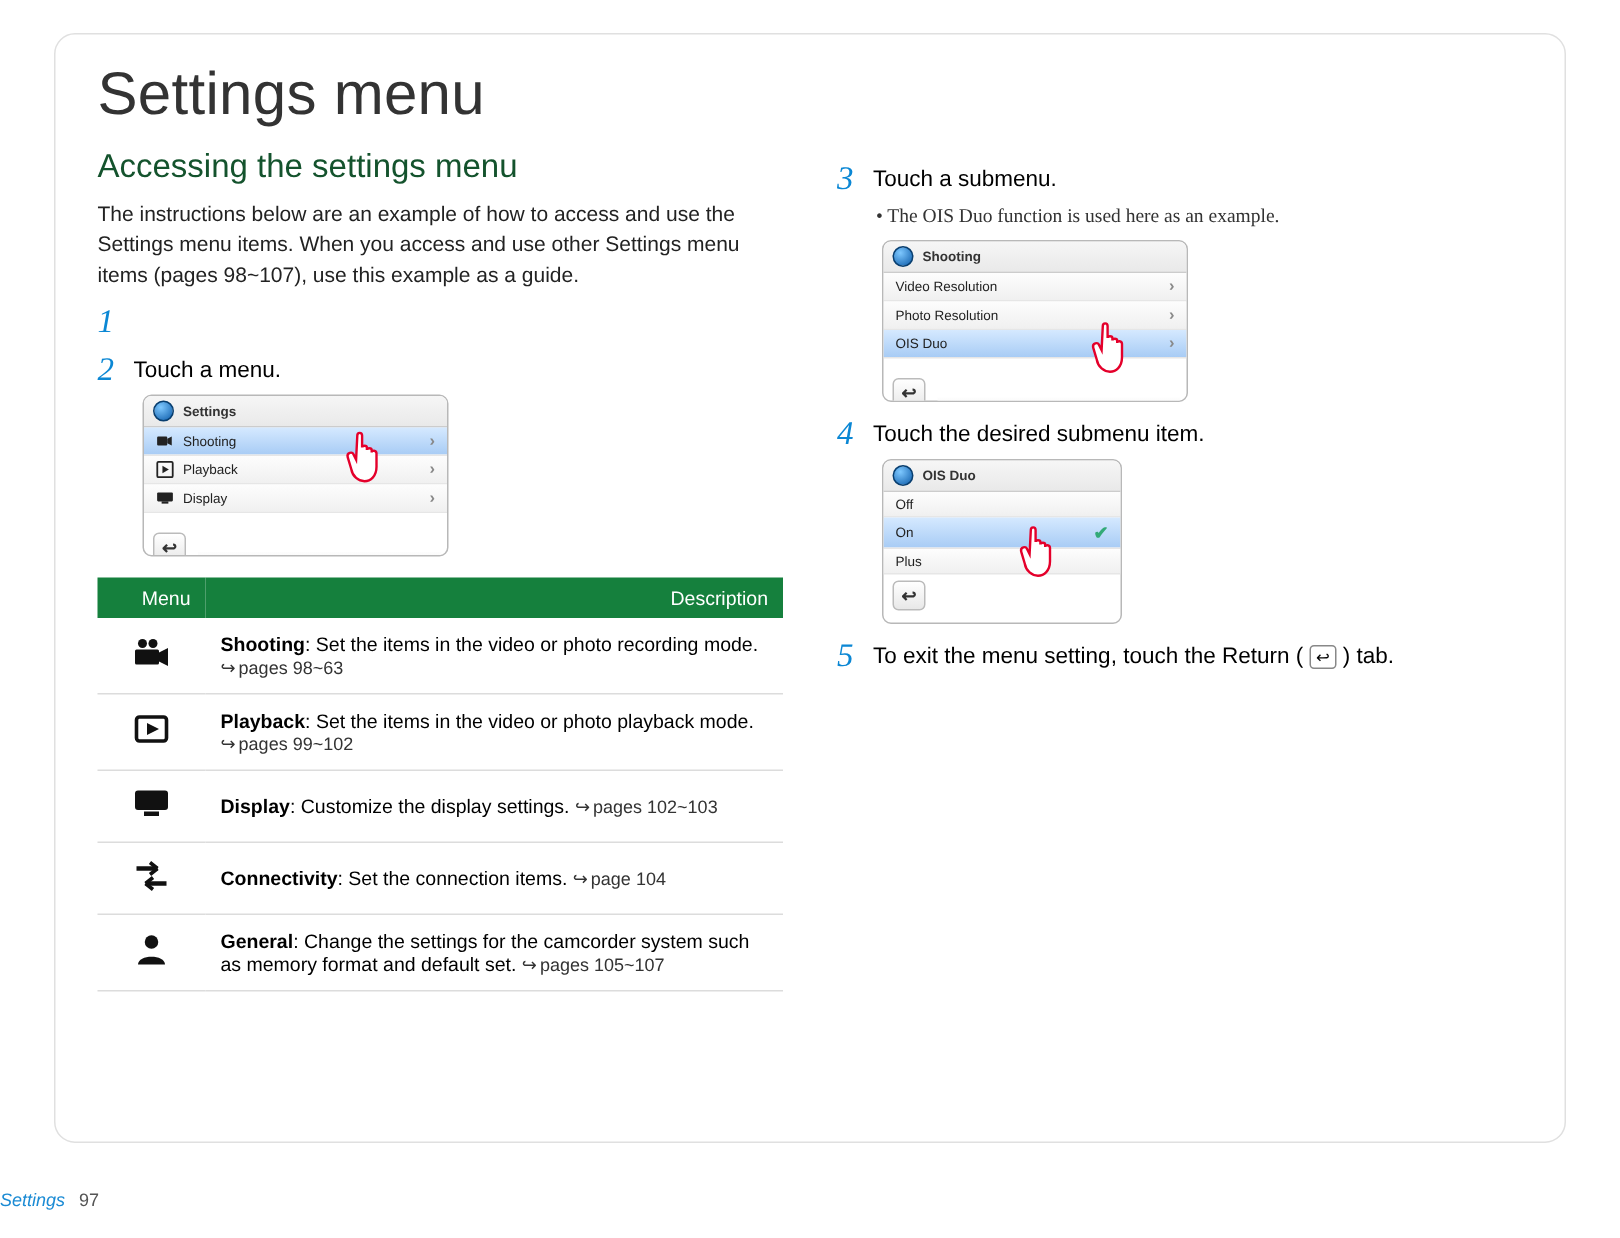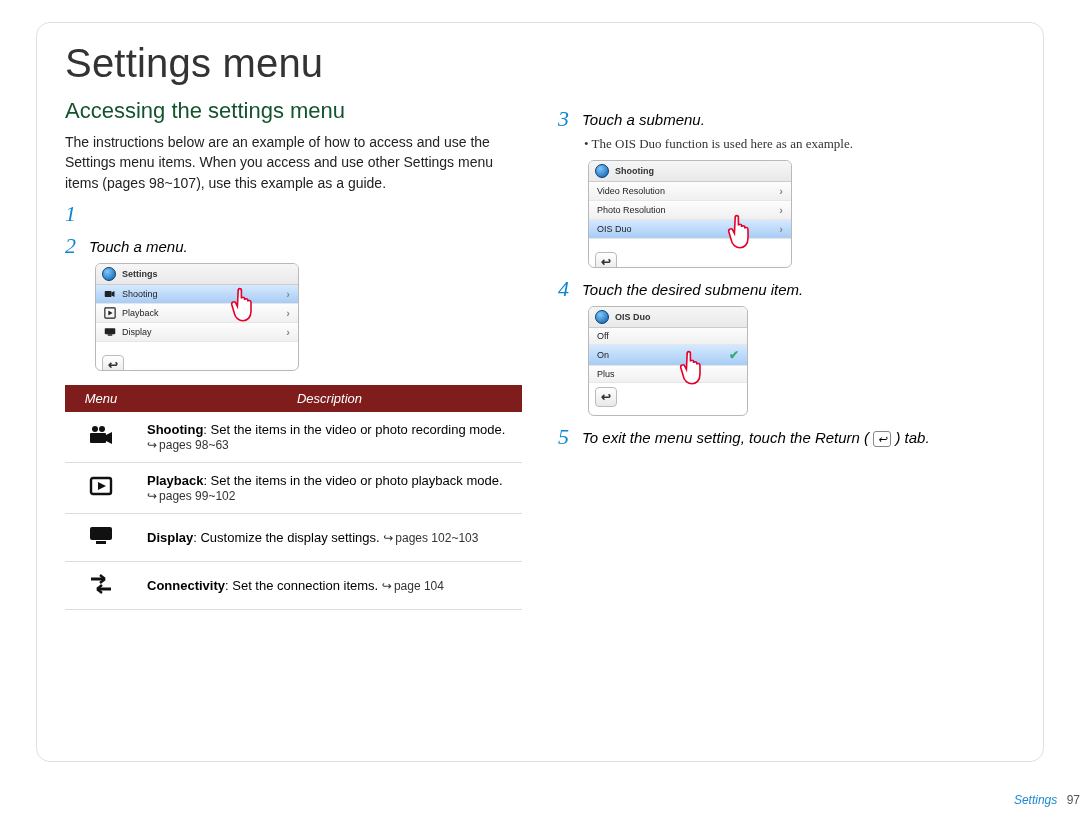--- a/index.html
+++ b/index.html
@@ -51,21 +51,21 @@
     font-weight: 300;
   }
   .stepnum {
     color: #0b87d4;
     font-size: 22px;
     font-style: italic;
     font-family: Georgia, serif;
     line-height: 1;
     min-width: 14px;
   }
-  .step .body { padding-top: 3px; font-style: italic; }
+  .step .body { padding-top: 3px; }
   .step .body b { font-weight: 600; }
   .bullet {
     margin: 4px 0 8px 26px;
     font-size: 13px;
     font-weight: 300;
     color: #333;
     font-family: Liberation Serif, serif;
   }
   .bullet::before { content: "• "; }
   .screenshot {
@@ -127,41 +127,41 @@
   .hand {
     position:absolute;
     width:34px; height:40px;
     pointer-events:none;
   }
   .hand svg { width:100%; height:100%; }
   .hand path { stroke:#e4002b; stroke-width:2; fill:#fff; }
   
   .tbl { width: 100%; border-collapse: collapse; font-size: 13px; font-weight:300; margin-top: 14px; }
   .tbl th {
-    background: #7f1d1d; color:#fff; font-weight:400; text-align:center;
-    padding: 6px 10px; font-size:13px;font-style:italic;
+    background: #15803d; color:#fff; font-weight:400; text-align:right;
+    padding: 6px 10px; font-size:13px;
   }
   .tbl th:first-child { width: 72px; }
   .tbl td { border-bottom: 1px solid #dcdcdc; padding: 10px; vertical-align: middle; }
   .tbl td.iconcell { text-align:center; }
   .iconbox {
     display:inline-block; width:28px; height:24px;
   }
   .desc b { font-weight:600; }
   .pg-ref { font-size:12px; color:#333; }
   .pg-ref::before { content:"↪"; margin-right:2px; }
   .inline-icon {
     display:inline-flex; align-items:center; justify-content:center;
     border:1px solid #888; border-radius:3px;
     font-size:11px; padding:0 3px; height:16px; min-width:18px;
     vertical-align:middle; background:#fff;
   }
   .footer {
     position:absolute; bottom:18px; left:0; width:100%;
-    text-align:right; font-size:12px; color:#555;
+    text-align:left; font-size:12px; color:#555;
   }
   .footer .sec { color:#1b8bd4; font-style:italic; margin-right:6px; }
   .footer .pn { font-weight:300; } 
 </style>
 </head>
 <body>
 
 <div class="page-frame">
   <h1 class="title">Settings menu</h1>
 
@@ -266,20 +266,27 @@
         </tr>
         <tr>
           <td class="iconcell"><svg class="iconbox" viewBox="0 0 28 24">
                   <path d="M4 7 L18 7" stroke="#111" stroke-width="3"></path>
                   <path d="M18 7 L13 3 M18 7 L13 11" stroke="#111" stroke-width="2.4" fill="none"></path>
                   <path d="M24 17 L10 17" stroke="#111" stroke-width="3"></path>
                   <path d="M10 17 L15 13 M10 17 L15 21" stroke="#111" stroke-width="2.4" fill="none"></path>
                 </svg></td>
           <td class="desc"><b>Connectivity</b><span>: Set the connection items. </span><span class="pg-ref">page 104</span></td>
         </tr>
+        <tr>
+          <td class="iconcell"><svg class="iconbox" viewBox="0 0 28 24">
+                  <circle cx="14" cy="7" r="4.5" fill="#111"></circle>
+                  <path d="M5 22 C5 15 23 15 23 22 Z" fill="#111"></path>
+                </svg></td>
+          <td class="desc"><b>General</b><span>: Change the settings for the camcorder system such as memory format and default set. </span><span class="pg-ref">pages 105~107</span></td>
+        </tr>
       </tbody>
         </table>
     </div>
 
     <div class="col">
       <div class="step">
         <span class="stepnum">3</span>
         <span class="body">Touch a submenu.</span>
       </div>
       <div class="bullet">The OIS Duo function is used here as an example.</div>

